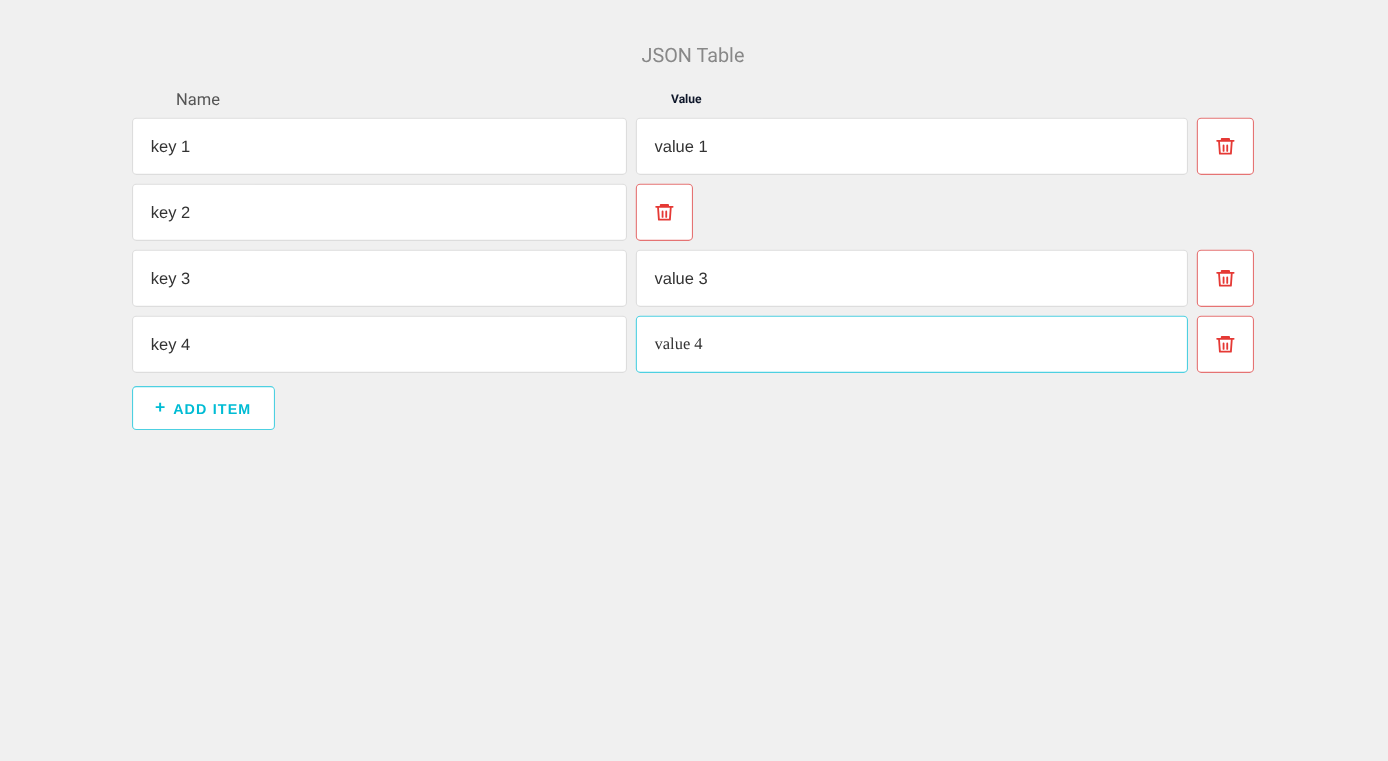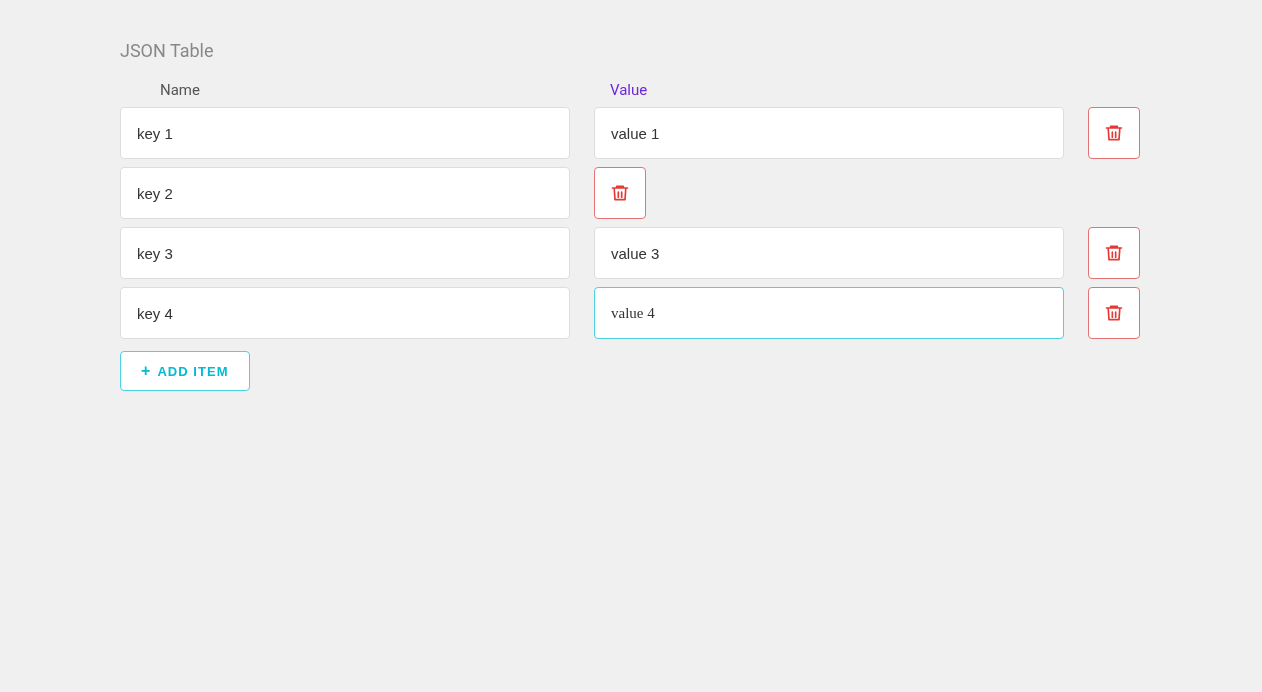--- a/index.html
+++ b/index.html
@@ -21,49 +21,50 @@
     .container {
       width: 100%;
       max-width: 1020px;
     }
 
     .page-title {
       font-size: 18px;
       font-weight: 400;
       color: #888;
       margin-bottom: 20px;
+      text-align: center;
     }
 
     .table-header {
       display: flex;
       align-items: center;
       margin-bottom: 8px;
       padding: 0 4px;
       margin-left: 36px;
     }
 
     .col-name-header {
       flex: 0 0 450px;
       font-size: 15px;
       color: #555;
       font-weight: 400;
     }
 
     .col-value-header {
       flex: 1;
-      font-size: 15px;
-      color: #6d28d9;
-      font-weight: 400;
+      font-size: 11px;
+      color: #0f172a;
+      font-weight: 700;
     }
 
     .table-row {
       display: flex;
       align-items: center;
       margin-bottom: 8px;
-      gap: 24px;
+      gap: 8px;
     }
 
     .name-input {
       flex: 0 0 450px;
       height: 52px;
       border: 1.5px solid #ddd;
       border-radius: 4px;
       background: #fff;
       padding: 0 16px;
       font-size: 15px;

